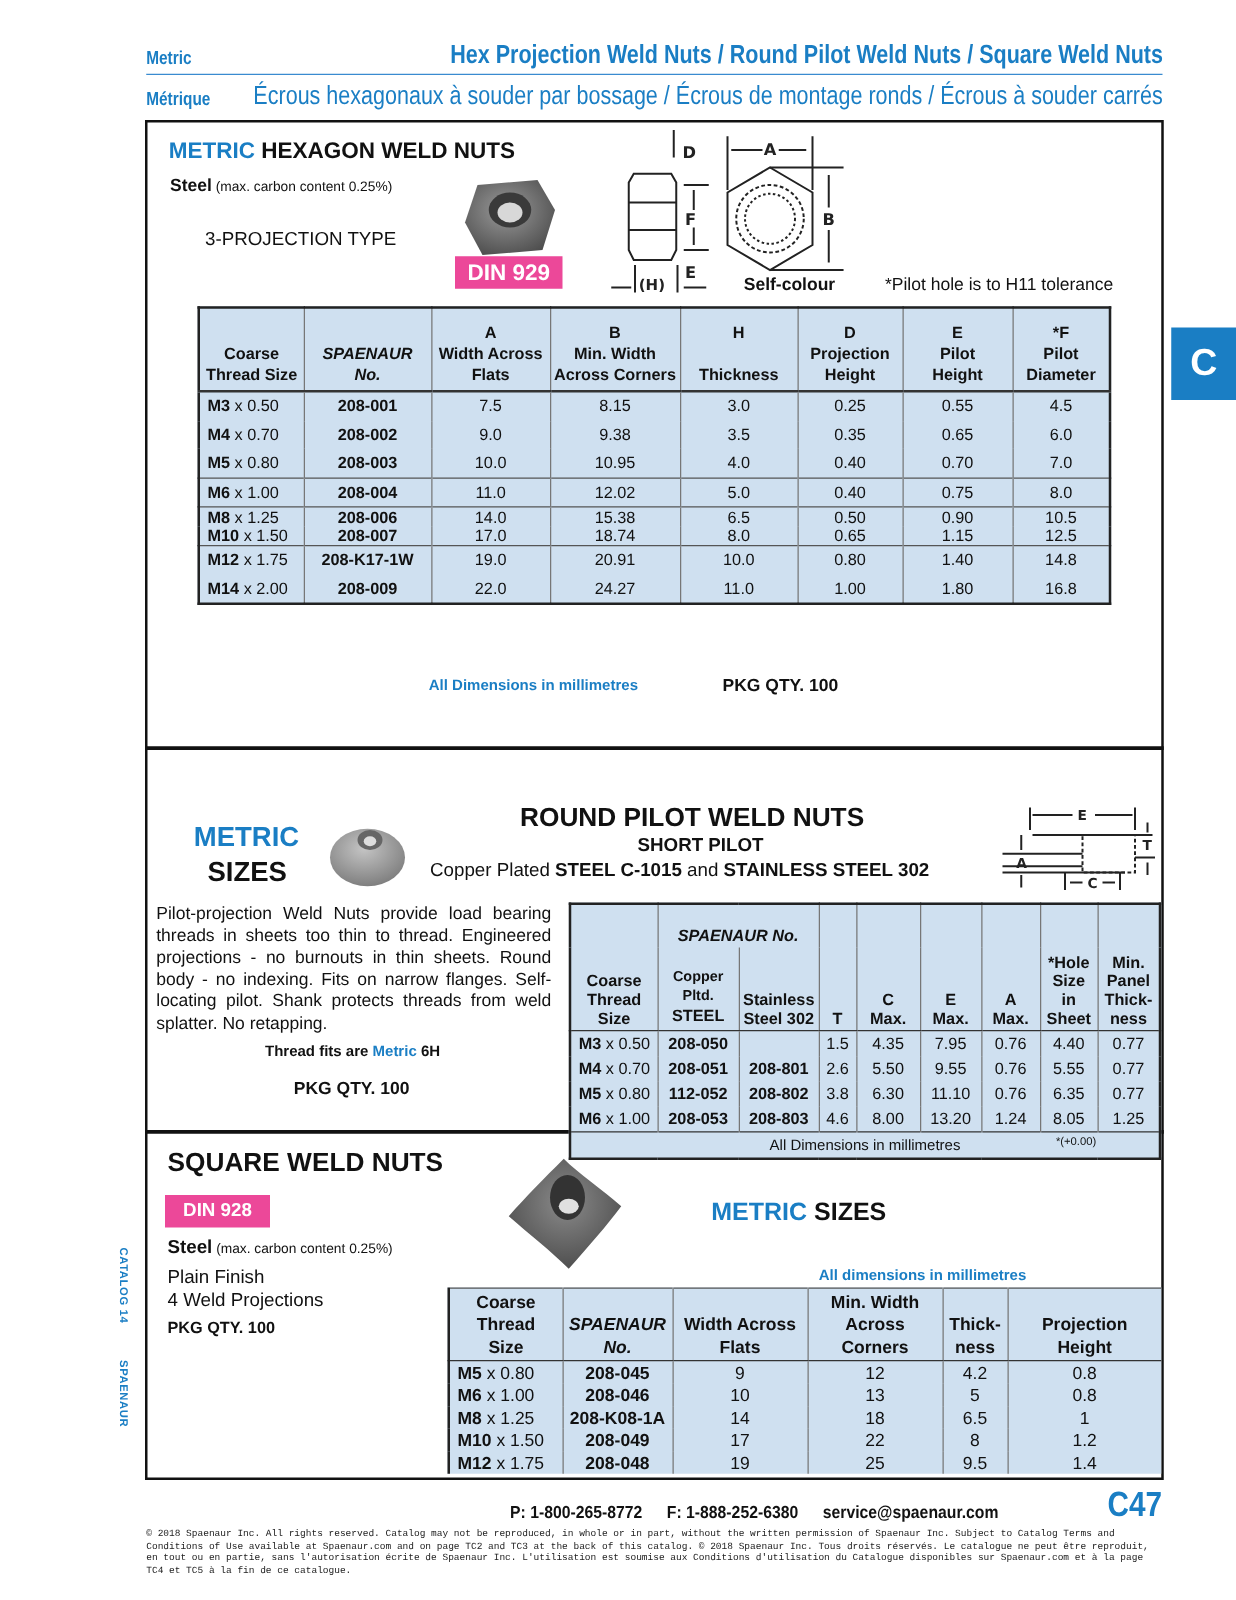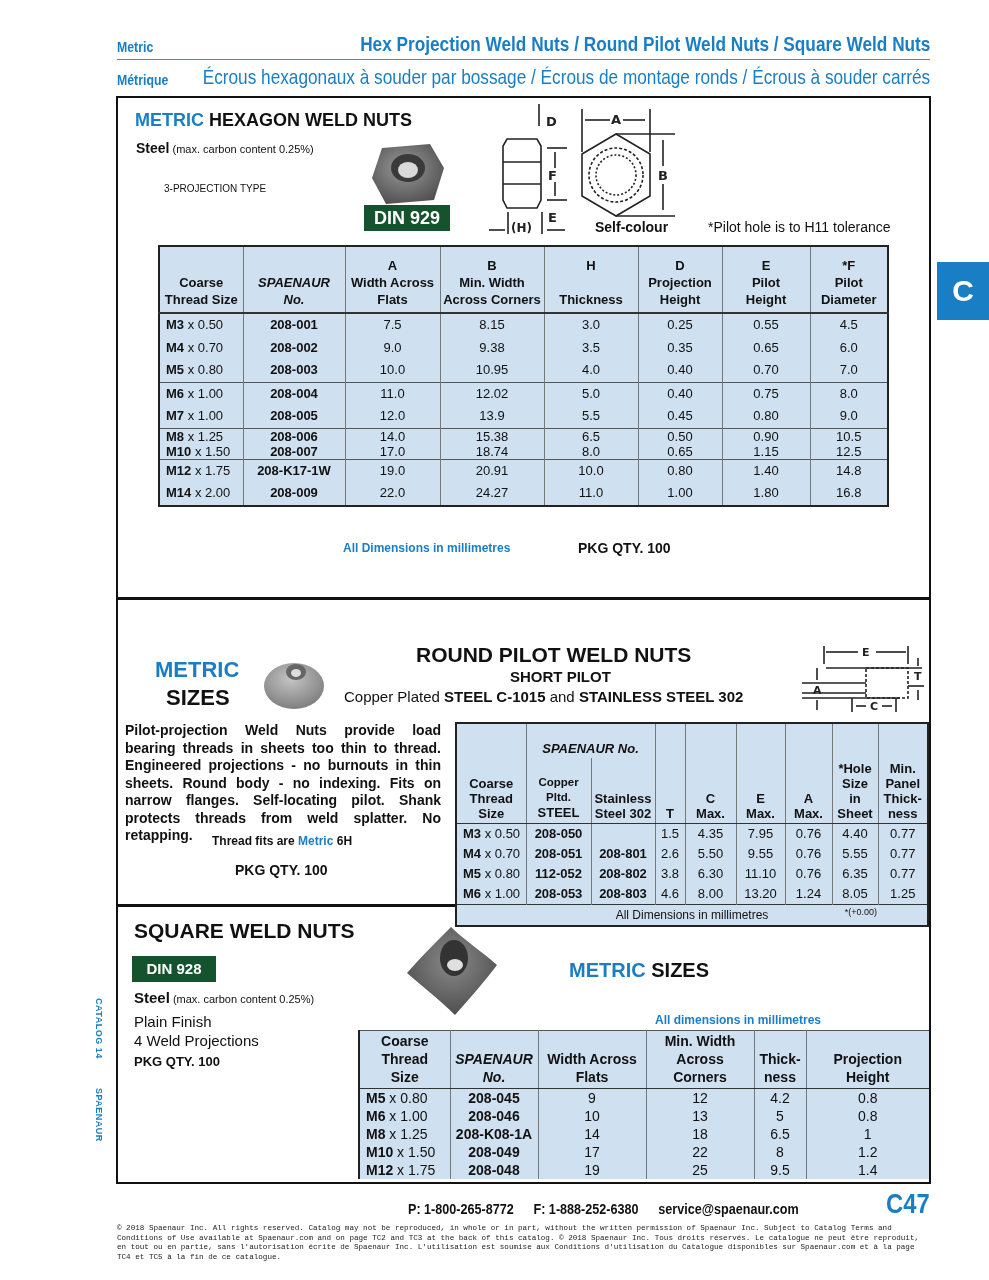--- a/index.html
+++ b/index.html
@@ -16,22 +16,22 @@
 
   .frame { position: absolute; left: 116px; top: 96px; width: 815px; height: 1088px; border: 2px solid #111; }
   .sep { position: absolute; left: 116px; width: 815px; height: 3px; background: #111; }
 
   .tab-c { position: absolute; left: 937px; top: 262px; width: 52px; height: 58px; background: #1a7ec4; color: #fff; font-weight: bold; font-size: 30px; text-align: center; line-height: 58px; }
 
   
   .s1-title { position: absolute; left: 135px; top: 110px; font-size: 18px; font-weight: bold; }
   .s1-steel { position: absolute; left: 136px; top: 140px; font-size: 14px; font-weight: bold; }
   .small { font-size: 11px; font-weight: normal; }
-  .s1-type { position: absolute; left: 164px; top: 183px; font-size: 10px; }
-  .din { position: absolute; background: #14532d; color: #fff; font-weight: bold; text-align: center; }
+  .s1-type { position: absolute; left: 164px; top: 183px; font-size: 15px; }
+  .din { position: absolute; background: #ec4899; color: #fff; font-weight: bold; text-align: center; }
   .s1-din { left: 364px; top: 205px; width: 86px; height: 26px; font-size: 18px; line-height: 26px; }
   .nut-photo { position: absolute; }
   .s1-selfcolour { position: absolute; left: 595px; top: 219px; font-size: 14px; font-weight: bold; }
   .s1-pilot { position: absolute; left: 708px; top: 219px; font-size: 14px; }
 
   table { border-collapse: collapse; position: absolute; }
   .t1 { left: 158px; top: 245px; width: 731px; border: 2px solid #222; background: #cfe0f0; font-size: 13px; }
   .t1 th { font-weight: bold; text-align: center; vertical-align: bottom; padding: 2px 2px 4px; line-height: 17px; border-left: 1px solid #777; border-bottom: 2px solid #333; }
   .t1 td { text-align: center; border-left: 1px solid #777; height: 22.5px; line-height: 22.5px; }
   .t1 tr.grp td { border-top: 1.5px solid #555; }
@@ -39,21 +39,21 @@
   .ital { font-style: italic; }
   .t1-foot-a { position: absolute; left: 343px; top: 541px; font-size: 12px; font-weight: bold; color: #1a7ec4; }
   .t1-foot-b { position: absolute; left: 578px; top: 540px; font-size: 14px; font-weight: bold; }
 
   
   .s2-metric { position: absolute; left: 155px; top: 657px; font-size: 22px; font-weight: bold; color: #1a7ec4; }
   .s2-sizes { position: absolute; left: 166px; top: 685px; font-size: 22px; font-weight: bold; }
   .s2-title { position: absolute; left: 416px; top: 643px; font-size: 21px; font-weight: bold; }
   .s2-sub { position: absolute; left: 510px; top: 668px; font-size: 15px; font-weight: bold; }
   .s2-mat { position: absolute; left: 344px; top: 688px; font-size: 15px; }
-  .s2-desc { position: absolute; left: 125px; top: 722px; width: 316px; font-size: 14px; line-height: 17.5px; text-align: justify; font-weight: bold; }
+  .s2-desc { position: absolute; left: 125px; top: 722px; width: 316px; font-size: 14px; line-height: 17.5px; text-align: justify; }
   .s2-fits { position: absolute; left: 212px; top: 834px; font-size: 12px; font-weight: bold; }
   .s2-pkg { position: absolute; left: 235px; top: 862px; font-size: 14px; font-weight: bold; }
 
   .t2 { left: 455px; top: 722px; width: 474px; border: 2px solid #222; background: #cfe0f0; font-size: 13px; }
   .t2 th { font-weight: bold; text-align: center; vertical-align: bottom; line-height: 15px; padding: 17px 2px 2px; border-left: 1px solid #777; border-bottom: 1.5px solid #333; }
   .t2 th.top { vertical-align: top; border-bottom: none; }
   .t2 th.subhead { font-size: 11.5px; margin-left: 36px; }
   .t2 td { text-align: center; border-left: 1px solid #777; height: 20px; line-height: 20px; }
   .t2 td.foot { border-top: 1.5px solid #333; font-size: 12px; position: relative; }
   .t2 .star { position: absolute; right: 50px; top: -3px; font-size: 9px; }
@@ -201,30 +201,20 @@
       <tr class="grp">
         <td style="border-left:none;text-align:left;padding-left:6px"><b>M6</b><span> x 1.00</span></td>
         <td><b>208-004</b></td>
         <td>11.0</td>
         <td>12.02</td>
         <td>5.0</td>
         <td>0.40</td>
         <td>0.75</td>
         <td>8.0</td>
       </tr>
-      <tr>
-        <td style="border-left:none;text-align:left;padding-left:6px"><b>M7</b><span> x 1.00</span></td>
-        <td><b>208-005</b></td>
-        <td>12.0</td>
-        <td>13.9</td>
-        <td>5.5</td>
-        <td>0.45</td>
-        <td>0.80</td>
-        <td>9.0</td>
-      </tr>
       <tr class="grp tight">
         <td style="border-left:none;text-align:left;padding-left:6px"><b>M8</b><span> x 1.25</span></td>
         <td><b>208-006</b></td>
         <td>14.0</td>
         <td>15.38</td>
         <td>6.5</td>
         <td>0.50</td>
         <td>0.90</td>
         <td>10.5</td>
       </tr>

